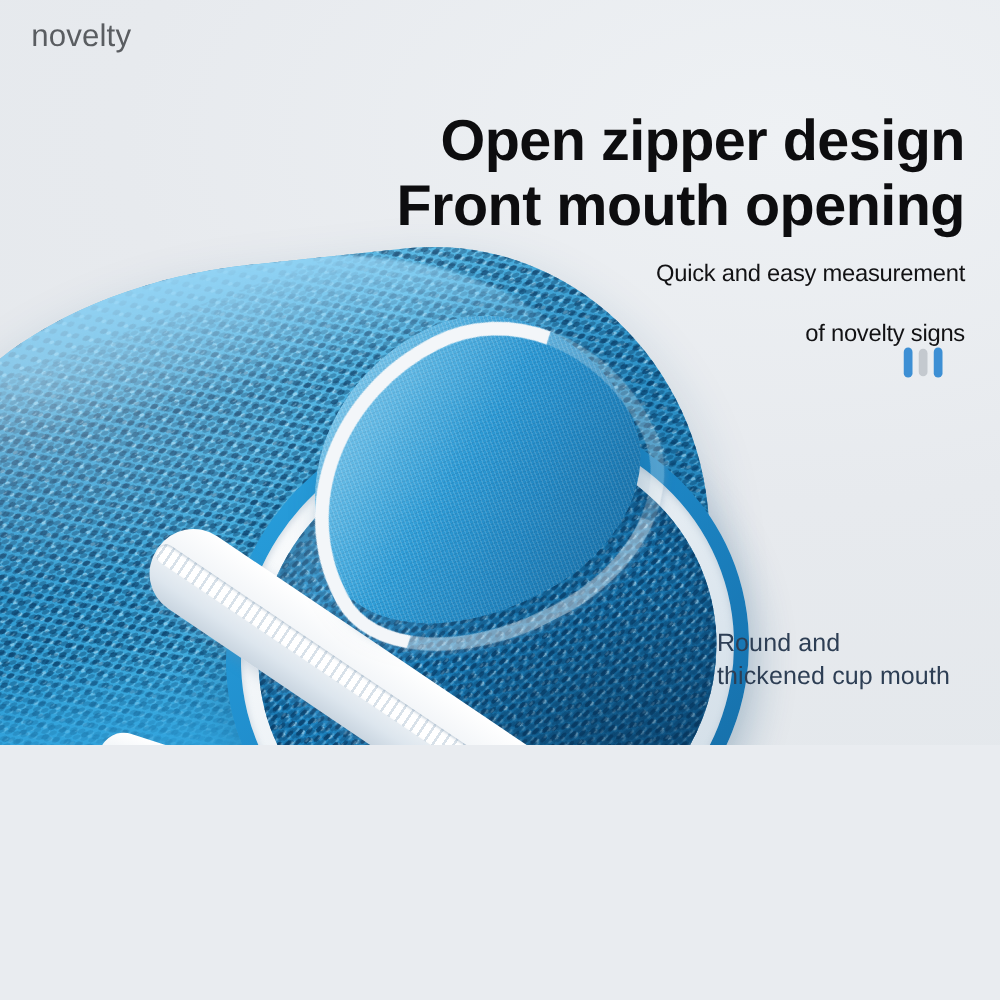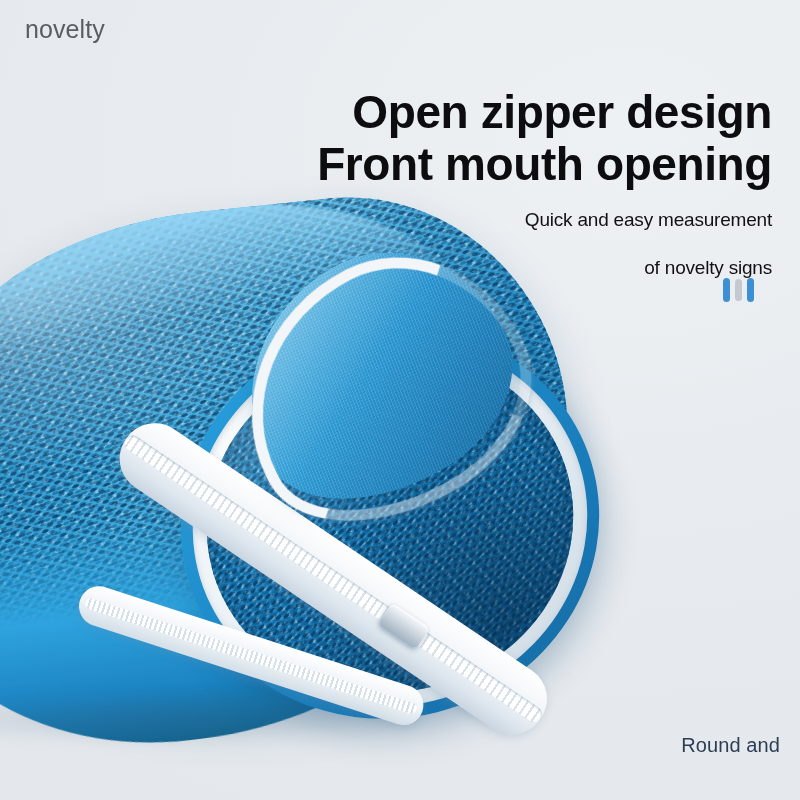--- a/index.html
+++ b/index.html
@@ -2,21 +2,21 @@
 <html><head>
 <meta charset="utf-8">
 <style>
   html,body{margin:0;padding:0;}
   body{
     width:800px;height:800px;overflow:hidden;
     background:#e9ecf0;
     font-family:"Liberation Sans", sans-serif;
     -webkit-font-smoothing:antialiased;
   }
-  .stage{position:relative;width:800px;height:800px;overflow:hidden;background:#e9ecf0;}
+  .stage{position:relative;width:800px;height:596px;overflow:hidden;background:#e9ecf0;}
 
   
   .bg-wash{
     position:absolute;inset:0;
     background:
       radial-gradient(120% 90% at 78% 18%, #eef1f4 0%, #e7eaee 55%, #e4e8ec 100%);
   }
 
   
   .watermark{
@@ -232,21 +232,21 @@
 
   
   .contact-shadow{
     position:absolute;left:-40px;top:470px;width:620px;height:80px;
     background:radial-gradient(60% 50% at 40% 50%, rgba(60,100,135,.22), rgba(60,100,135,0) 70%);
     filter:blur(6px);
   }
 
   
   .caption{
-    position:absolute;right:20px;bottom:42px;
+    position:absolute;right:40px;bottom:42px;
     text-align:left;
     font-size:20px;line-height:26px;color:#2d3e54;letter-spacing:.1px;
     white-space:nowrap;
   }
 </style>
 </head>
 <body>
 
 <div class="stage">
 
@@ -303,15 +303,16 @@
   </div>
 
   <div class="mark">
     <i class="b1"></i>
     <i class="b2"></i>
     <i class="b3"></i>
   </div>
 
   <div class="caption">
     <div>Round and</div>
+    <div>thickened cup mouth</div>
   </div>
 
 </div>
 
 </body></html>

